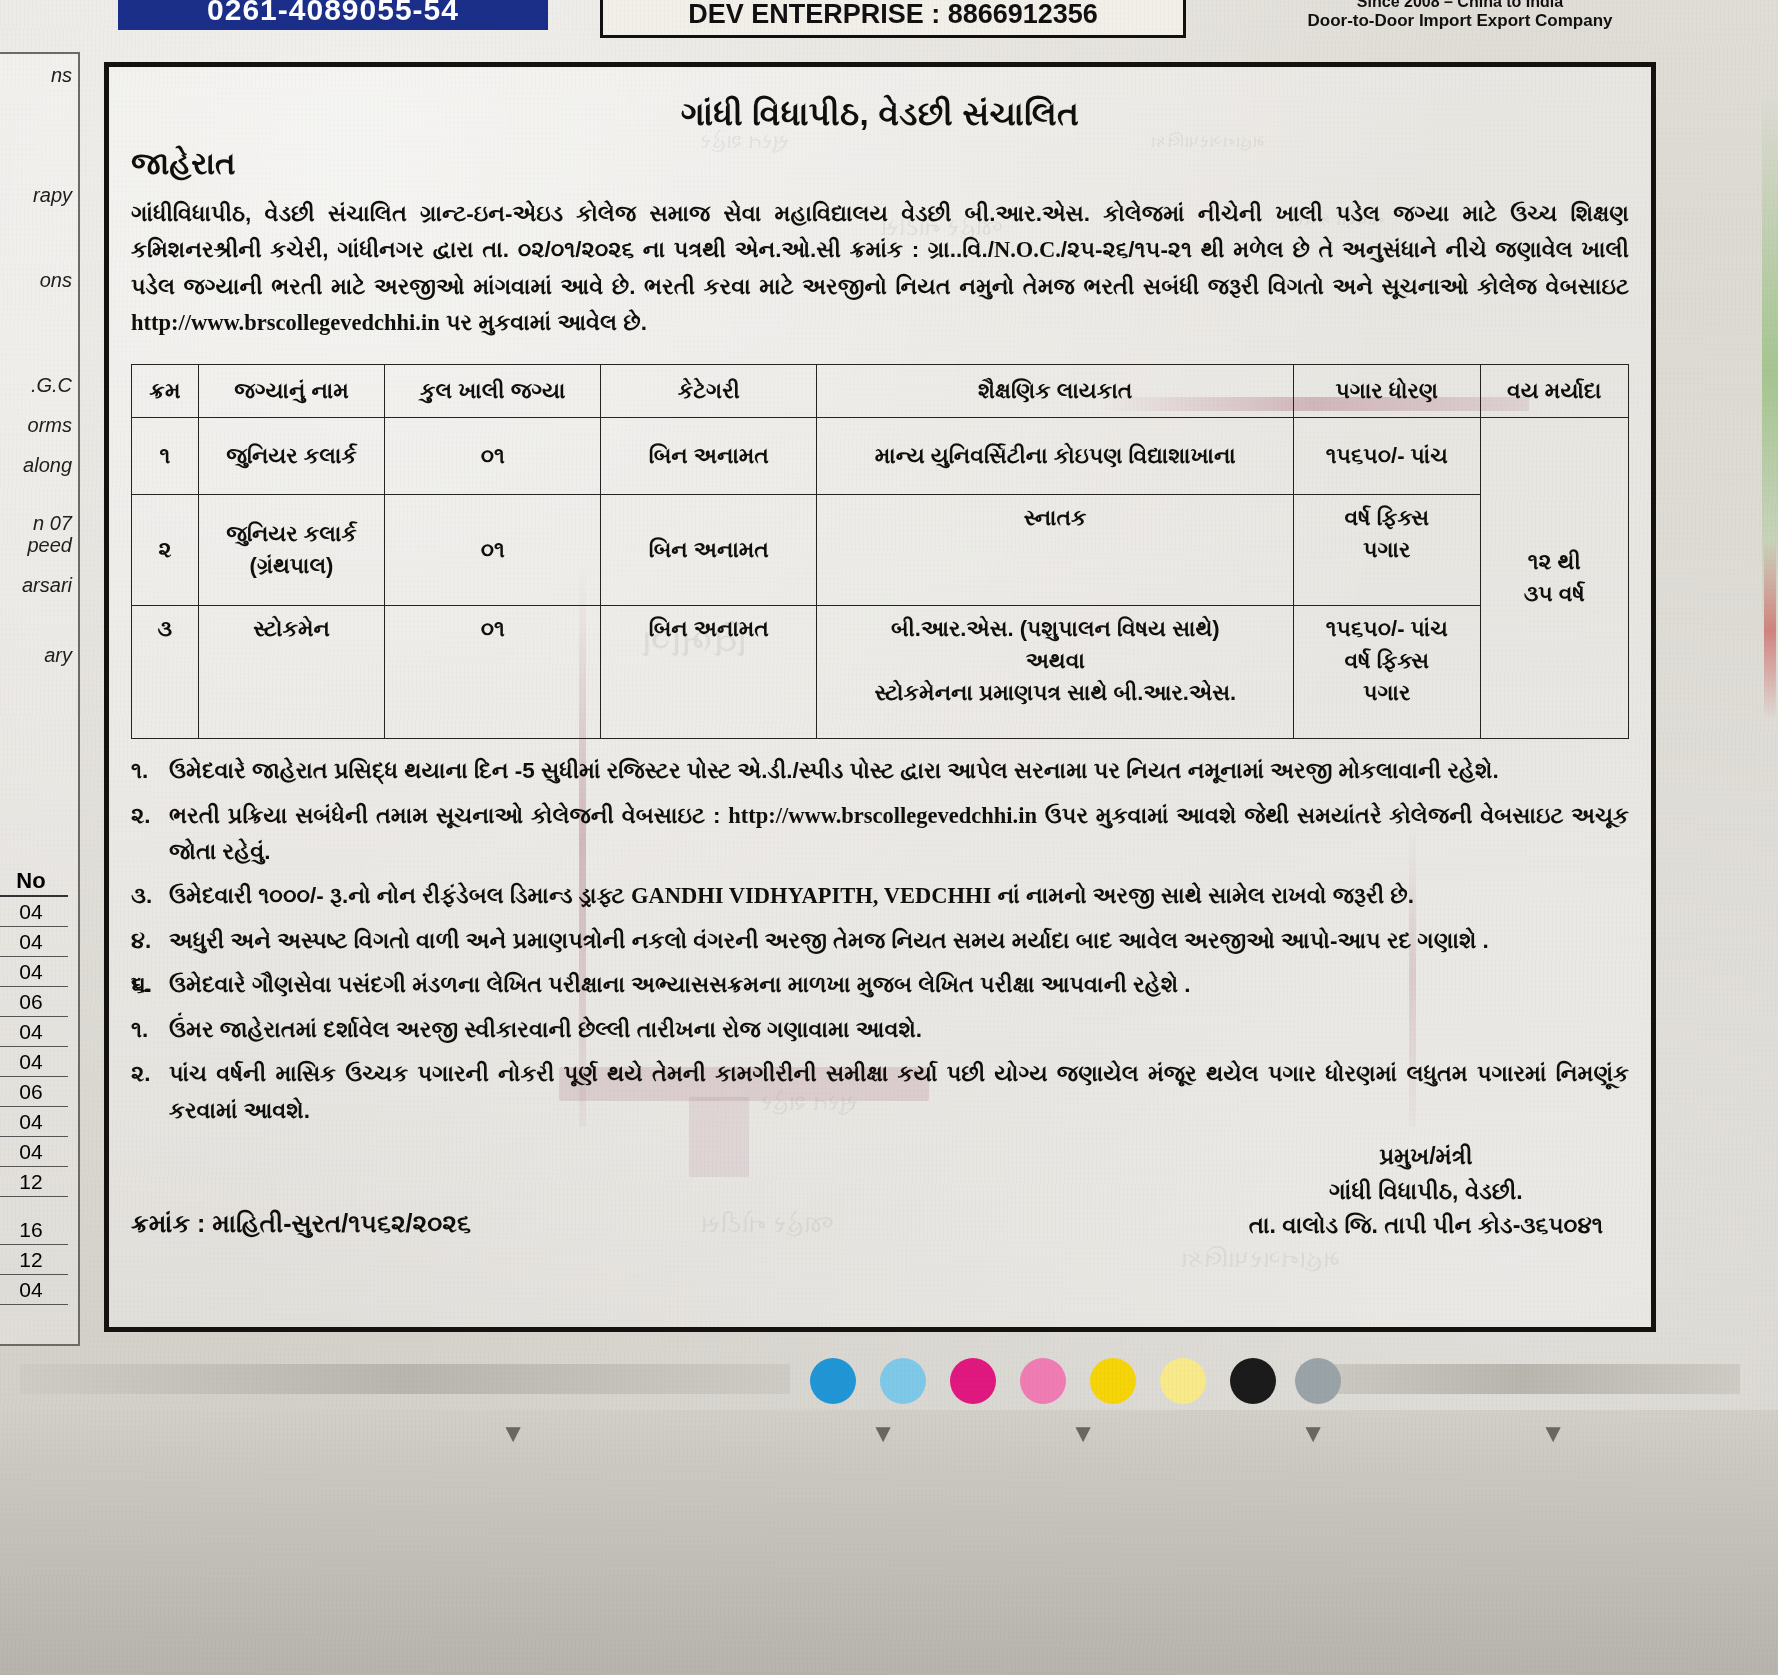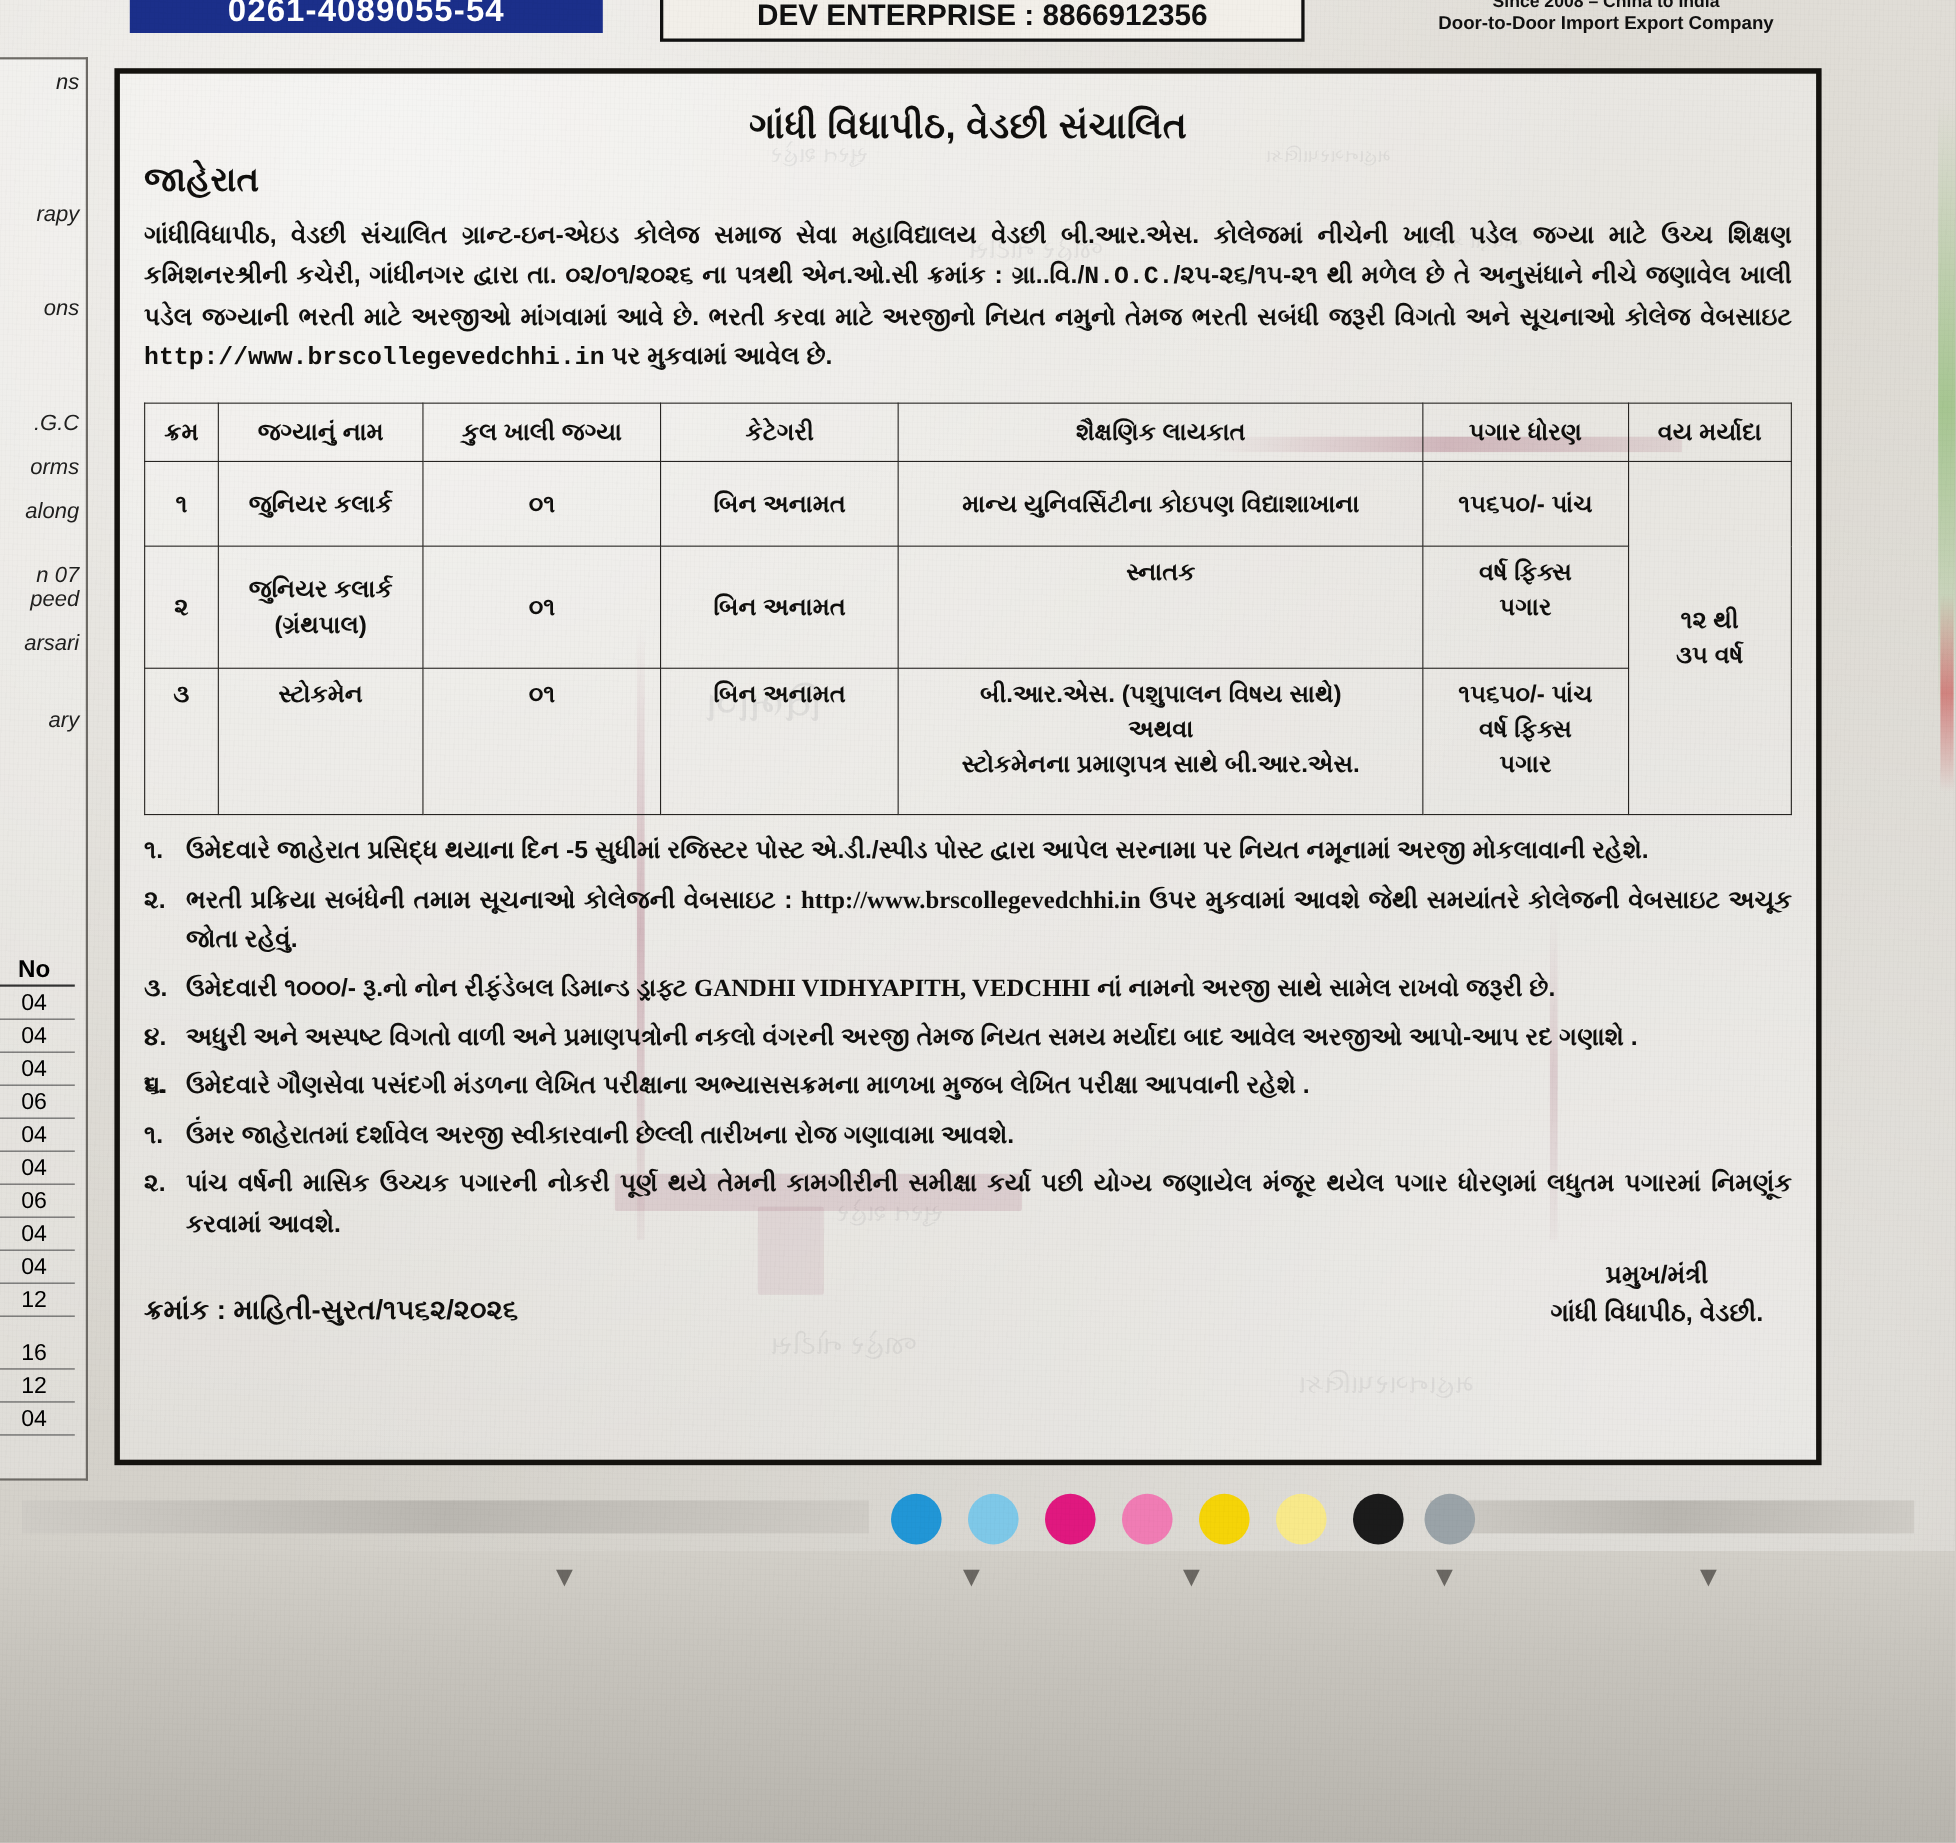--- a/index.html
+++ b/index.html
@@ -115,21 +115,21 @@
     text-align: left; font-size: 31px; font-weight: bold; margin-top: 12px;
   }
 
   .intro {
     margin-top: 14px;
     font-size: 22.5px;
     line-height: 1.62;
     text-align: justify;
     font-weight: 600;
   }
-  .intro .en { font-family: Liberation Mono, monospace; font-weight: bold; }
+  .intro .en { font-family: Liberation Serif, serif; font-weight: bold; }
 
   
   table.jobs {
     width: 100%;
     border-collapse: collapse;
     margin-top: 10px;
     font-size: 22px;
     font-weight: 600;
   }
   table.jobs th, table.jobs td {
@@ -395,20 +395,21 @@
           <span class="num">૨.</span>
           <span>પાંચ વર્ષની માસિક ઉચ્ચક પગારની નોકરી પૂર્ણ થયે તેમની કામગીરીની સમીક્ષા કર્યા પછી યોગ્ય જણાયેલ મંજૂર થયેલ પગાર ધોરણમાં લધુતમ પગારમાં નિમણૂંક કરવામાં આવશે.</span>
         </li>
       </ol>
 
       <div class="footer">
         <div class="refno">ક્રમાંક : માહિતી-સુરત/૧૫૬૨/૨૦૨૬</div>
         <div class="sign">
           <div>પ્રમુખ/મંત્રી</div>
           <div>ગાંધી વિધાપીઠ, વેડછી.</div>
+          <div>તા. વાલોડ જિ. તાપી પીન કોડ-૩૬૫૦૪૧</div>
         </div>
       </div>
 
     </div>
   </div>
 
   <div class="side-green"></div>
   <div class="side-red"></div>
 
   <div class="bottomfade"></div>

